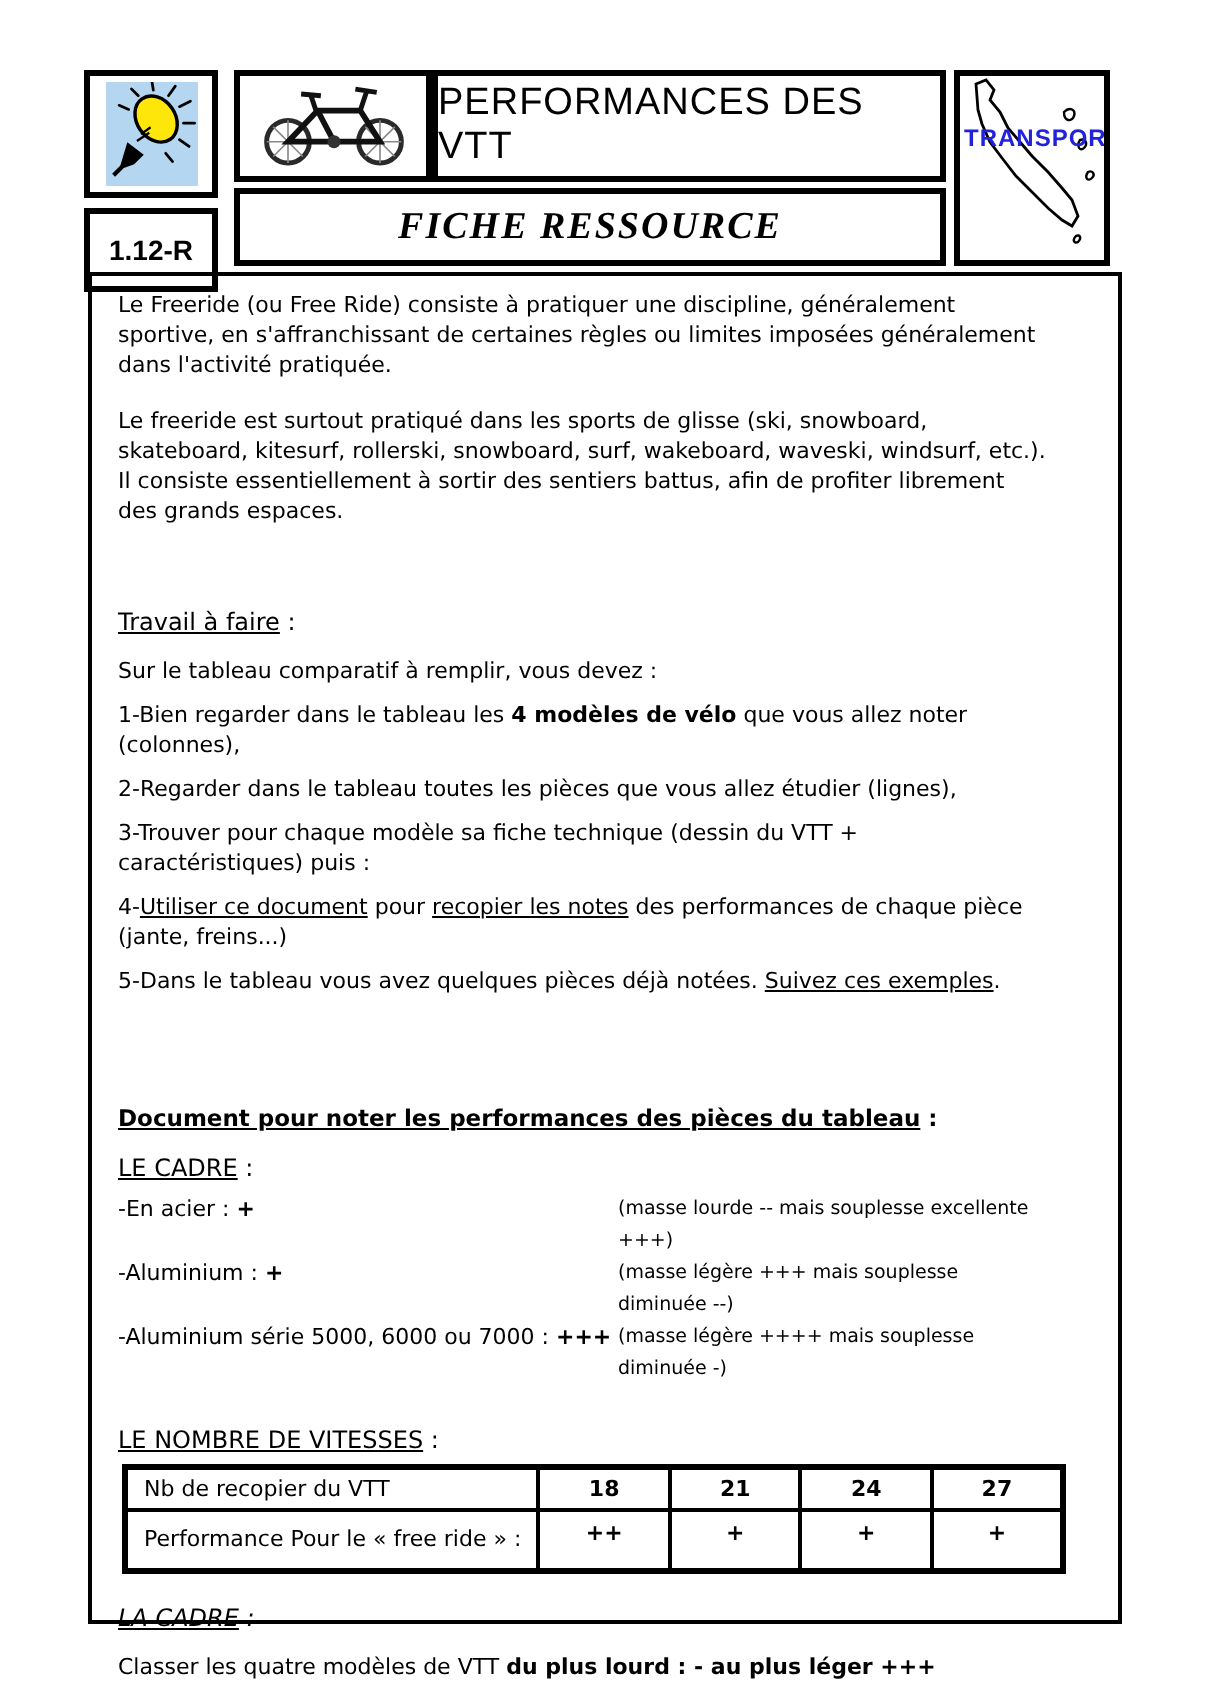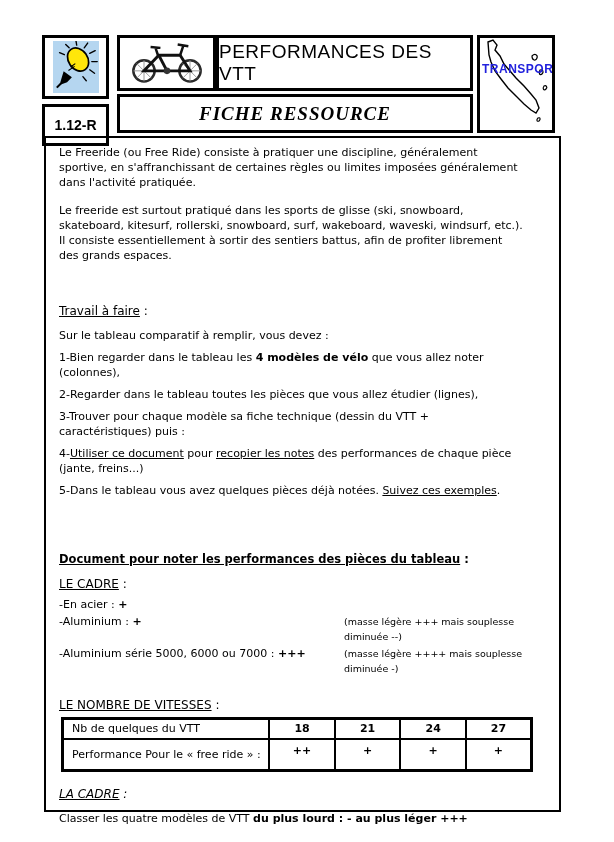--- a/index.html
+++ b/index.html
@@ -30,21 +30,21 @@
   .para + .para { margin-top:13px; }
   .sec-heading { font-size:12px; margin-top:0; }
   .u { text-decoration:underline; }
   .b { font-weight:700; }
   .it { font-style:italic; }
   .travail-heading { margin-top:41px; font-size:12px; }
   .travail-intro { margin-top:9px; }
   .step { margin-top:7px; }
   .doc-note { margin-top:54px; font-weight:700; font-size:11.5px; }
   .cadre-heading { margin-top:10px; }
-  .kv-row { display:flex; margin-top:1px; line-height:15.5px;gap:35px; }
+  .kv-row { display:flex; margin-top:1px; line-height:15.5px; }
   .kv-left { width:250px; flex:none; }
   .kv-right { font-size:9.5px; line-height:15.5px; }
   .cadre-rows { margin-top:5px; }
   .vit-heading { margin-top:21px; }
   table.vitesses { border-collapse:collapse; margin-top:4px; margin-left:2px; width:472px; border:3px solid #000; }
   table.vitesses td { border:2px solid #000; font-size:11px; }
   td.vlbl { width:208px; padding-left:8px; }
   td.vval { text-align:center; font-weight:700; width:66px; }
   tr.vrow1 td { height:21px; }
   tr.vrow2 td { height:31px; vertical-align:top; padding-top:3px; }
@@ -144,37 +144,38 @@
     <p class="step"><span>4-</span><span class="u">Utiliser ce document</span><span> pour </span><span class="u">recopier les notes</span><span> des performances de chaque pièce (jante, freins...)</span></p>
     <p class="step"><span>5-Dans le tableau vous avez quelques pièces déjà notées. </span><span class="u">Suivez ces exemples</span><span>.</span></p>
 
     <p class="doc-note"><span class="u">Document pour noter les performances des pièces du tableau</span><span> :</span></p>
 
     <p class="sec-heading cadre-heading"><span class="u">LE CADRE</span><span> :</span></p>
 
     <div class="cadre-rows">
       <div class="kv-row">
         <span class="kv-left"><span>-En acier : </span><span class="b">+</span></span>
+        <span class="kv-right">(masse lourde -- mais souplesse excellente +++)</span>
       </div>
       <div class="kv-row">
         <span class="kv-left"><span>-Aluminium : </span><span class="b">+</span></span>
         <span class="kv-right">(masse légère +++ mais souplesse diminuée --)</span>
       </div>
       <div class="kv-row">
         <span class="kv-left"><span>-Aluminium série 5000, 6000 ou 7000 : </span><span class="b">+++</span></span>
         <span class="kv-right">(masse légère ++++ mais souplesse diminuée -)</span>
       </div>
     </div>
 
     <p class="sec-heading vit-heading"><span class="u">LE NOMBRE DE VITESSES</span><span> :</span></p>
 
     <table class="vitesses">
       <tbody>
           <tr class="vrow1">
-        <td class="vlbl">Nb de quelques du VTT</td>
+        <td class="vlbl">Nb de recopier du VTT</td>
         <td class="vval">18</td>
         <td class="vval">21</td>
         <td class="vval">24</td>
         <td class="vval">27</td>
       </tr>
       <tr class="vrow2">
         <td class="vlbl">Performance Pour le « free ride » :</td>
         <td class="vval">++</td>
         <td class="vval">+</td>
         <td class="vval">+</td>

